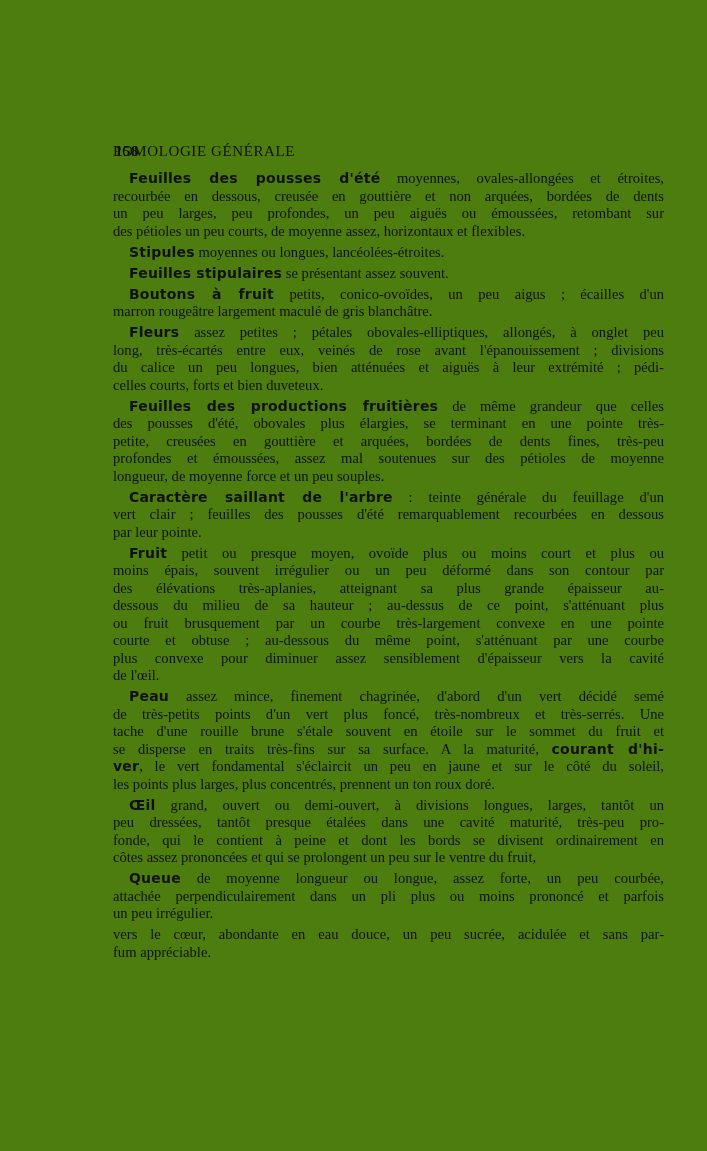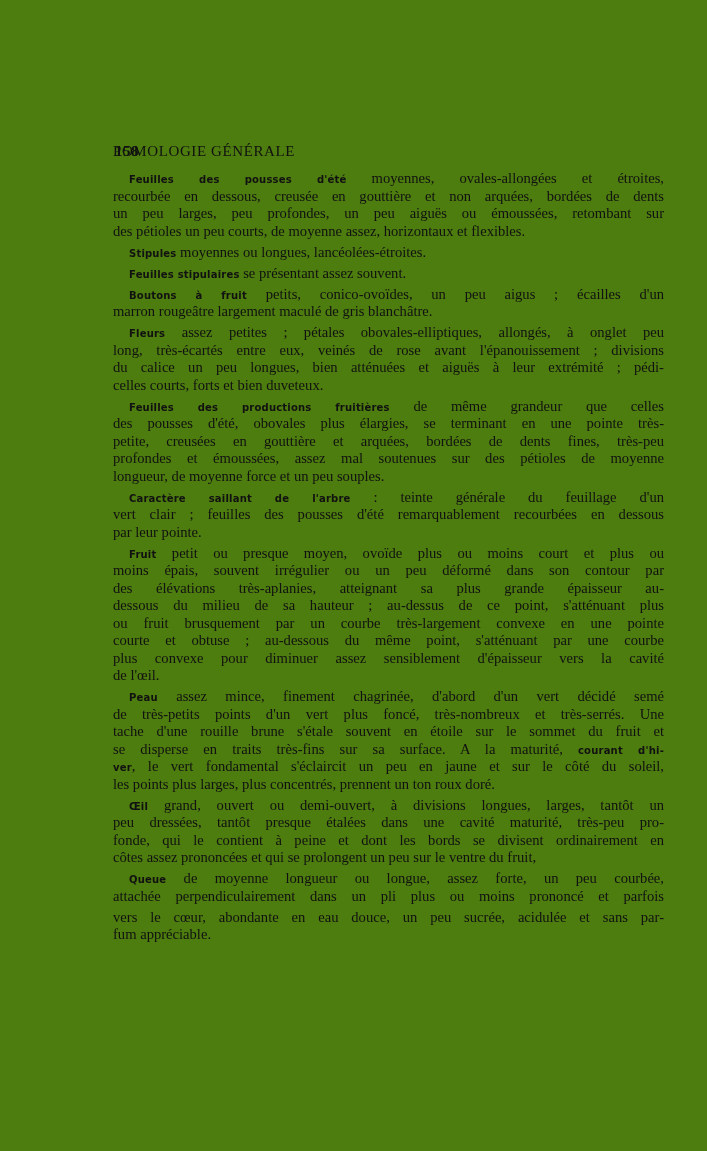--- a/index.html
+++ b/index.html
@@ -24,21 +24,21 @@
     font-size: 14.6px;
   }
   .para { margin: 0 0 3.5px 0; }
   .line {
     display: block; height: 17.5px; line-height: 17.5px; white-space: nowrap;
     text-align: justify; text-align-last: justify; overflow: visible;
   }
   .line.first { padding-left: 16px; }
   .line.last { text-align-last: left; }
   .kw {
-    font-family: "DejaVu Sans", sans-serif; font-weight: bold; font-size: 10px;
+    font-family: "DejaVu Sans", sans-serif; font-weight: bold; font-size: 14px;
     letter-spacing: 0.2px;
   }
 </style>
 </head>
 <body>
 
 <div class="page">
   <div class="header">
     <span class="page-number">158</span>
     <span class="running-title">POMOLOGIE GÉNÉRALE</span>
@@ -98,19 +98,20 @@
       </div>
       <div class="para">
         <span class="line first"><span class="kw">Œil</span><span> grand, ouvert ou demi-ouvert, à divisions longues, larges, tantôt un</span></span>
         <span class="line"><span>peu dressées, tantôt presque étalées dans une cavité maturité, très-peu pro-</span></span>
         <span class="line"><span>fonde, qui le contient à peine et dont les bords se divisent ordinairement en</span></span>
         <span class="line last"><span>côtes assez prononcées et qui se prolongent un peu sur le ventre du fruit,</span></span>
       </div>
       <div class="para">
         <span class="line first"><span class="kw">Queue</span><span> de moyenne longueur ou longue, assez forte, un peu courbée,</span></span>
         <span class="line"><span>attachée perpendiculairement dans un pli plus ou moins prononcé et parfois</span></span>
+        <span class="line last"><span>un peu irrégulier.</span></span>
       </div>
       <div class="para">
         <span class="line"><span>vers le cœur, abondante en eau douce, un peu sucrée, acidulée et sans par-</span></span>
         <span class="line last"><span>fum appréciable.</span></span>
       </div>
     </div>
 </div>
 
 </body></html>

